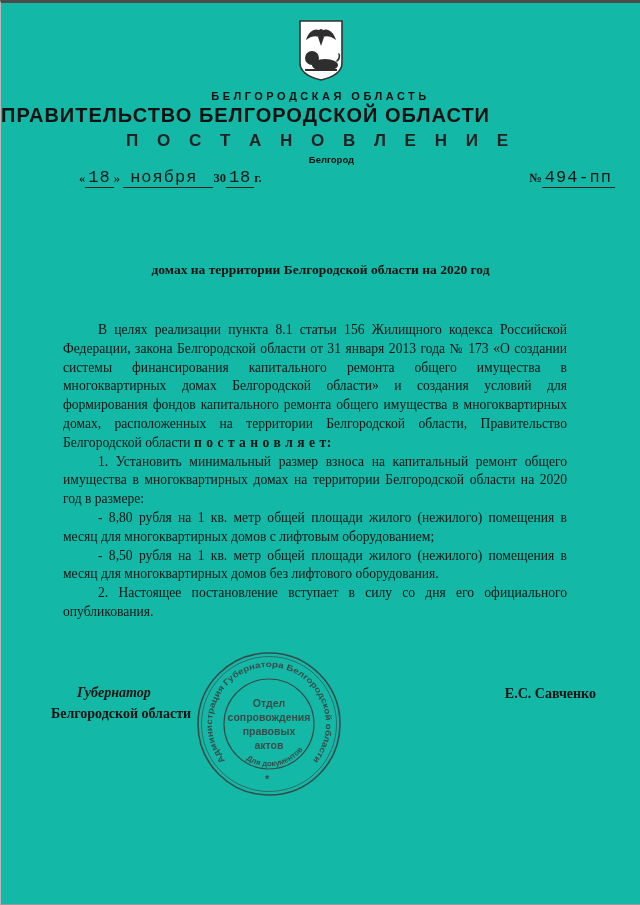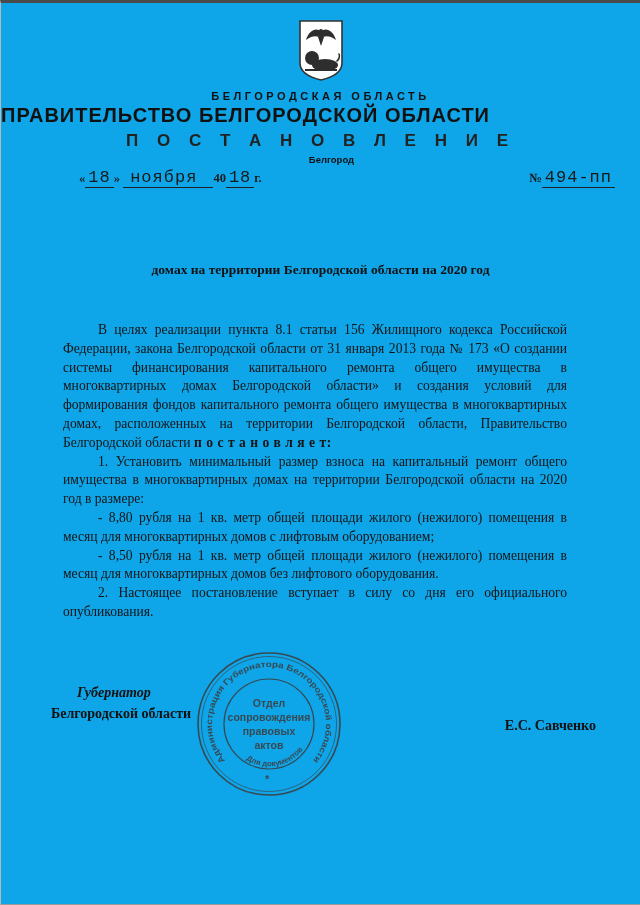--- a/index.html
+++ b/index.html
@@ -1,21 +1,21 @@
 <!DOCTYPE html>
 <html lang="ru"><head>
 <meta charset="utf-8">
 <style>
   html, body { margin:0; padding:0; background:#ffffff; }
   .page {
     position: relative;
     width: 640px; height: 905px;
     box-sizing: border-box;
     margin: 0;
-    background: #0ea5e9;
+    background: #14b8a6;
     border-top: 3px solid #4b4b4b;
     border-left: 1px solid #b9b9b9;
     border-bottom: 1px solid #9a9a9a;
     overflow: hidden;
     color: #1a1a1a;
     font-family: "Liberation Serif", serif;
   }
   
   .coat { display:block; margin: 16px auto 0 auto; }
   .hdr-region {
@@ -71,21 +71,21 @@
   .bodytext p { margin: 0; text-indent: 35px; }
   .bodytext b { letter-spacing: 0.5px; }
   
   .sig { position: relative; margin-top: 60px; height: 60px; }
   .sig-left {
     margin-left: 50px;
     font-weight: bold; font-size: 14px; line-height: 21px; color:#111;
   }
   .sig-left .l1 { padding-left: 26px; font-style: italic; }
   .sig-right {
-    position: absolute; right: 44px; top: 36px;
+    position: absolute; right: 44px; top: 4px;
     font-weight: bold; font-size: 14px; color:#111;
   }
   
   .stamp {
     position: absolute; left: 192px; top: 645px;
     opacity: 0.88;
     z-index: 3;
   }
   .stamp text {
     font-family: "Liberation Sans", sans-serif;
@@ -116,21 +116,21 @@
   </svg>
 
   <div class="hdr-region">БЕЛГОРОДСКАЯ ОБЛАСТЬ</div>
   <div class="hdr-gov">ПРАВИТЕЛЬСТВО БЕЛГОРОДСКОЙ ОБЛАСТИ</div>
   <div class="hdr-type">П О С Т А Н О В Л Е Н И Е</div>
   <div class="hdr-city">Белгород</div>
 
   <div class="date-row">
     <div class="date-left">
       <span class="printed">«</span><span class="tw">18</span><span class="printed">»</span>
-      <span class="tw month">ноября</span><span class="printed">40</span><span class="tw">18</span><span class="printed">г.</span>
+      <span class="tw month">ноября</span><span class="printed">30</span><span class="tw">18</span><span class="printed">г.</span>
     </div>
     <div class="date-right">
       <span class="printed">№</span><span class="tw">494-пп</span>
     </div>
   </div>
 
   <div class="doc-title">
     <div>домах на территории Белгородской области на 2020 год</div>
   </div>
 

